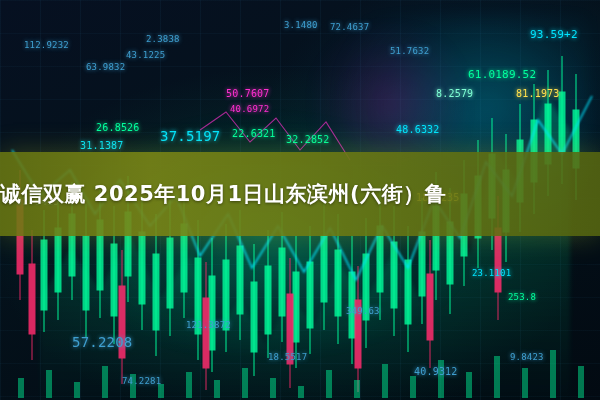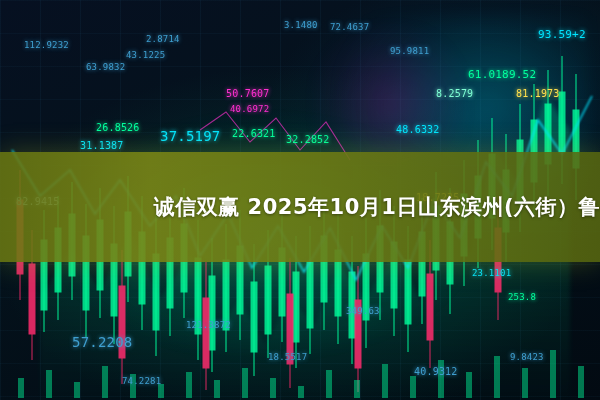--- a/index.html
+++ b/index.html
@@ -84,30 +84,30 @@
     letter-spacing: 0.2px;
     text-shadow: 0 0 4px currentColor;
   }
 
   
   .headline-band {
     position: absolute;
     left: 0;
     top: 152px;
     width: 600px;
-    height: 110px;
+    height: 84px;
     background: linear-gradient(90deg,
         rgba(106,120,18,0.88) 0%,
         rgba(122,134,22,0.90) 25%,
         rgba(110,124,20,0.90) 55%,
         rgba(88,104,16,0.88) 100%);
     box-shadow: 0 0 26px rgba(160,180,40,0.30);
     display: flex;
     flex-direction: column;
-    align-items: flex-end;
+    align-items: flex-start;
     justify-content: center;
   }
   .headline-line {
     color: #ffffff;
     font-family: "DejaVu Sans", "Liberation Sans", sans-serif;
     font-size: 21px;
     font-weight: 700;
     line-height: 36px;
     letter-spacing: 0.5px;
     text-align: center;
@@ -277,33 +277,33 @@
       <rect x="438" y="360" width="6" height="38"></rect>
       <rect x="466" y="372" width="6" height="26"></rect>
       <rect x="494" y="356" width="6" height="42"></rect>
       <rect x="522" y="368" width="6" height="30"></rect>
       <rect x="550" y="350" width="6" height="48"></rect>
       <rect x="578" y="366" width="6" height="32"></rect>
     </g>
   </svg>
 
   <div id="ticks-layer">
-      <div class="tick" style="left: 530px; top: 28px; color: rgb(0, 229, 255); font-size: 11px; margin-left: 8px;">93.59+2</div>
+      <div class="tick" style="left: 530px; top: 28px; color: rgb(0, 229, 255); font-size: 11px;">93.59+2</div>
       <div class="tick" style="left: 468px; top: 68px; color: rgb(0, 255, 157); font-size: 11px; text-align: right;">61.0189.52</div>
       <div class="tick" style="left: 436px; top: 88px; color: rgb(127, 255, 212); font-size: 10px;">8.2579</div>
       <div class="tick" style="left: 516px; top: 88px; color: rgb(255, 225, 77); font-size: 10px;">81.1973</div>
       <div class="tick" style="left: 226px; top: 88px; color: rgb(255, 47, 208); font-size: 10px;">50.7607</div>
       <div class="tick" style="left: 230px; top: 104px; color: rgb(255, 47, 208); font-size: 9px;">40.6972</div>
       <div class="tick" style="left: 24px; top: 40px; color: rgb(63, 159, 208); font-size: 9px;">112.9232</div>
-      <div class="tick" style="left: 146px; top: 34px; color: rgb(63, 159, 208); font-size: 9px;">2.8714</div>
+      <div class="tick" style="left: 146px; top: 34px; color: rgb(63, 159, 208); font-size: 9px;">2.3838</div>
       <div class="tick" style="left: 284px; top: 20px; color: rgb(63, 159, 208); font-size: 9px;">3.1480</div>
       <div class="tick" style="left: 330px; top: 22px; color: rgb(63, 159, 208); font-size: 9px;">72.4637</div>
       <div class="tick" style="left: 126px; top: 50px; color: rgb(63, 159, 208); font-size: 9px;">43.1225</div>
       <div class="tick" style="left: 86px; top: 62px; color: rgb(63, 159, 208); font-size: 9px;">63.9832</div>
-      <div class="tick" style="left: 390px; top: 46px; color: rgb(63, 159, 208); font-size: 9px;">95.9811</div>
+      <div class="tick" style="left: 390px; top: 46px; color: rgb(63, 159, 208); font-size: 9px;">51.7632</div>
       <div class="tick" style="left: 96px; top: 122px; color: rgb(0, 255, 157); font-size: 10px;">26.8526</div>
       <div class="tick" style="left: 80px; top: 140px; color: rgb(0, 229, 255); font-size: 10px;">31.1387</div>
       <div class="tick" style="left: 160px; top: 128px; color: rgb(0, 229, 255); font-size: 14px;">37.5197</div>
       <div class="tick" style="left: 232px; top: 128px; color: rgb(0, 255, 157); font-size: 10px;">22.6321</div>
       <div class="tick" style="left: 286px; top: 134px; color: rgb(0, 255, 157); font-size: 10px;">32.2852</div>
       <div class="tick" style="left: 396px; top: 124px; color: rgb(0, 229, 255); font-size: 10px;">48.6332</div>
       <div class="tick" style="left: 16px; top: 196px; color: rgb(127, 201, 232); font-size: 10px;">82.9415</div>
       <div class="tick" style="left: 416px; top: 192px; color: rgb(255, 225, 77); font-size: 10px;">18.7235</div>
       <div class="tick" style="left: 472px; top: 268px; color: rgb(0, 229, 255); font-size: 9px;">23.1101</div>
       <div class="tick" style="left: 508px; top: 292px; color: rgb(0, 255, 157); font-size: 9px;">253.8</div>

